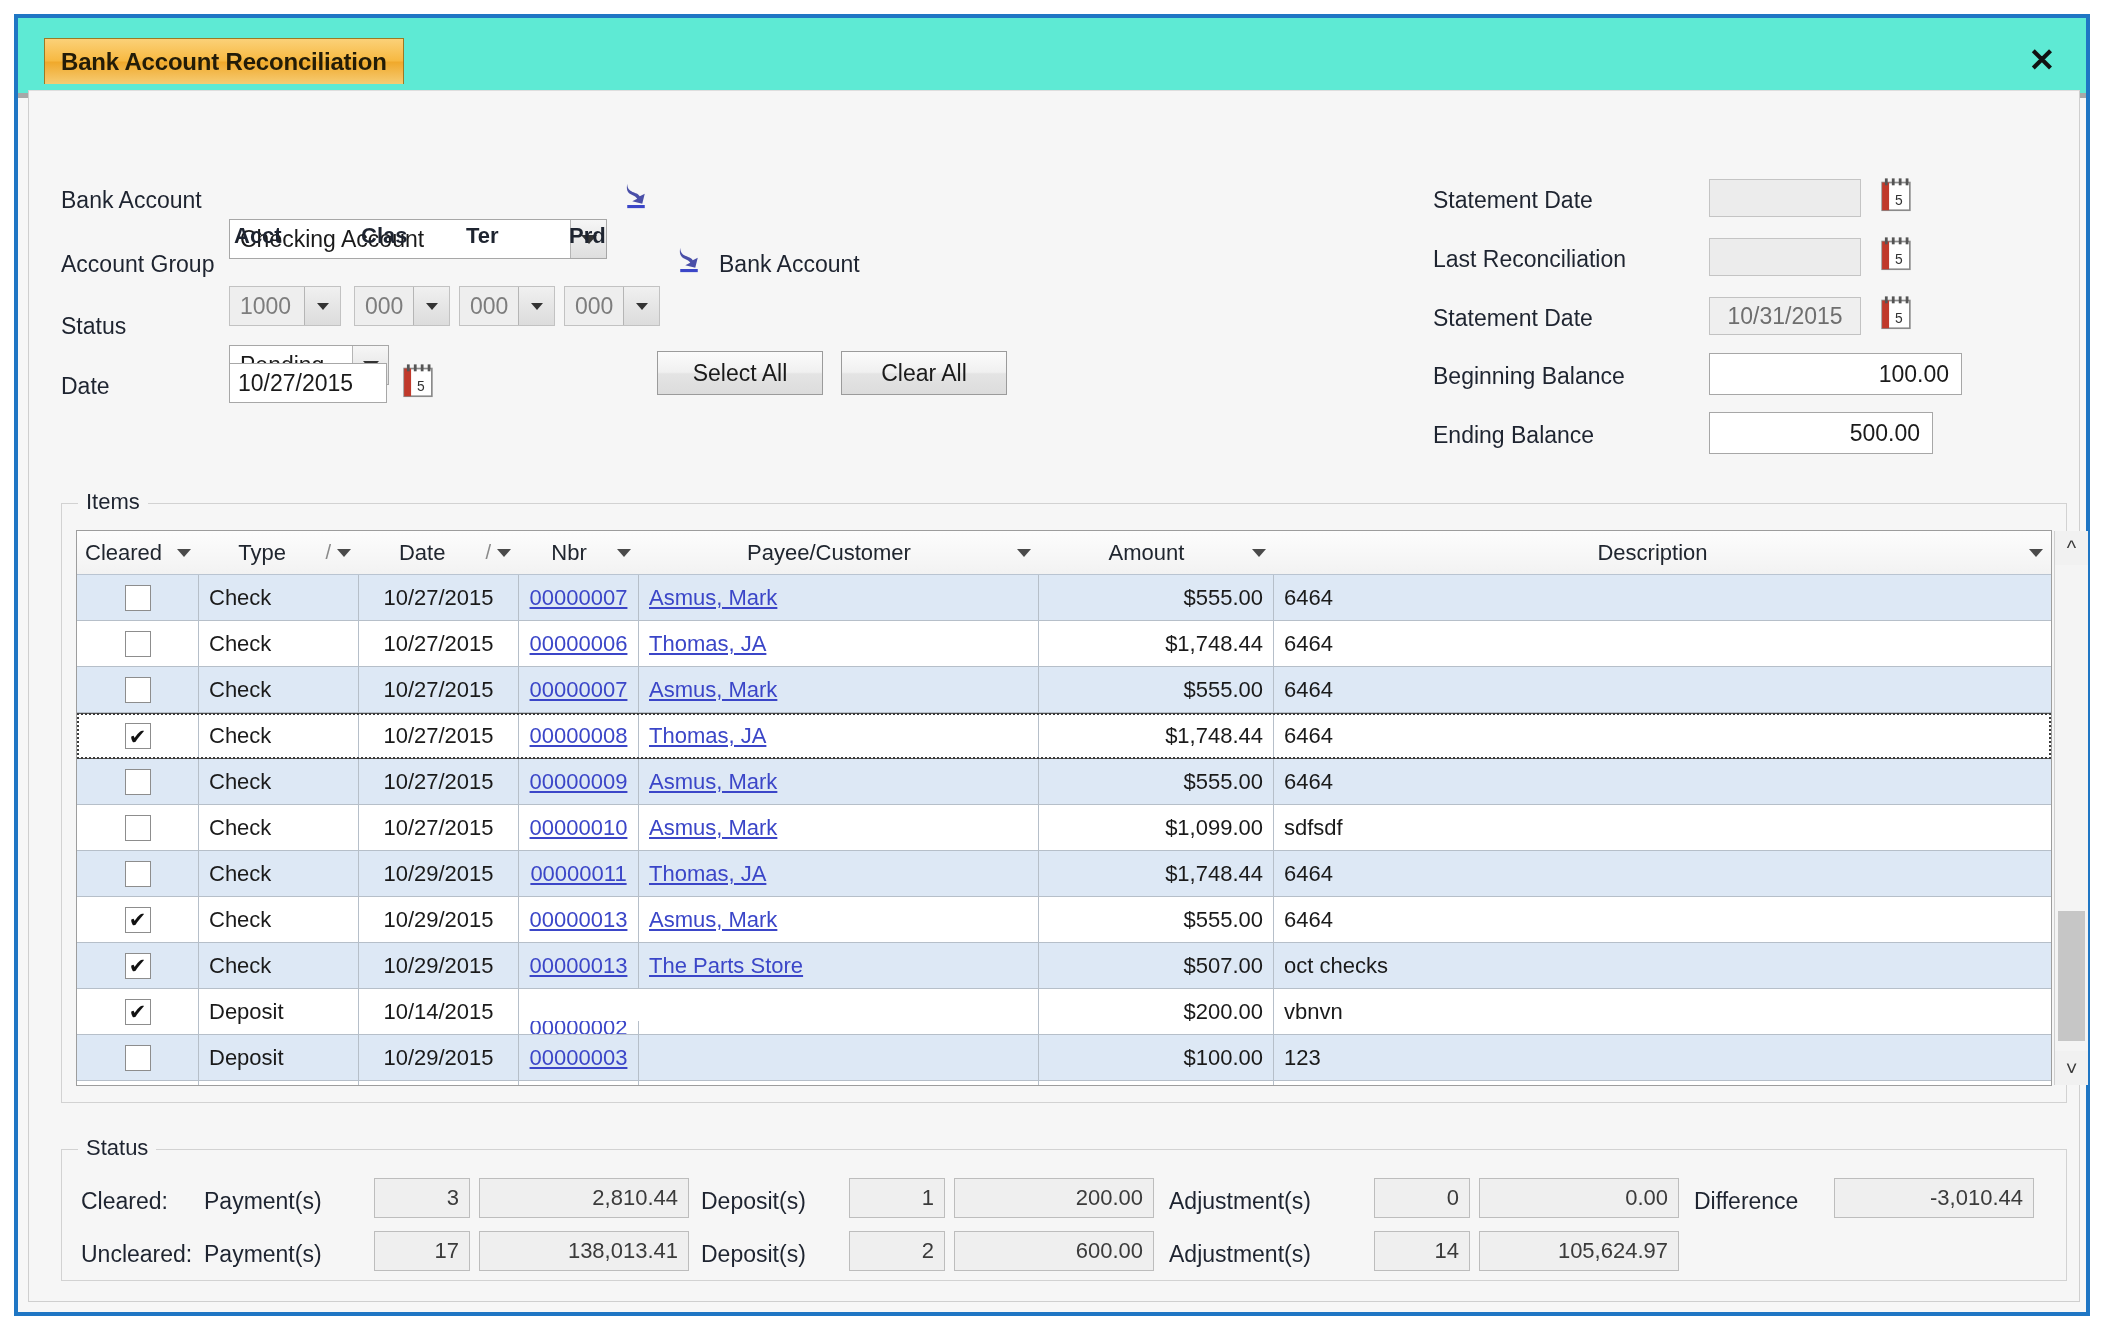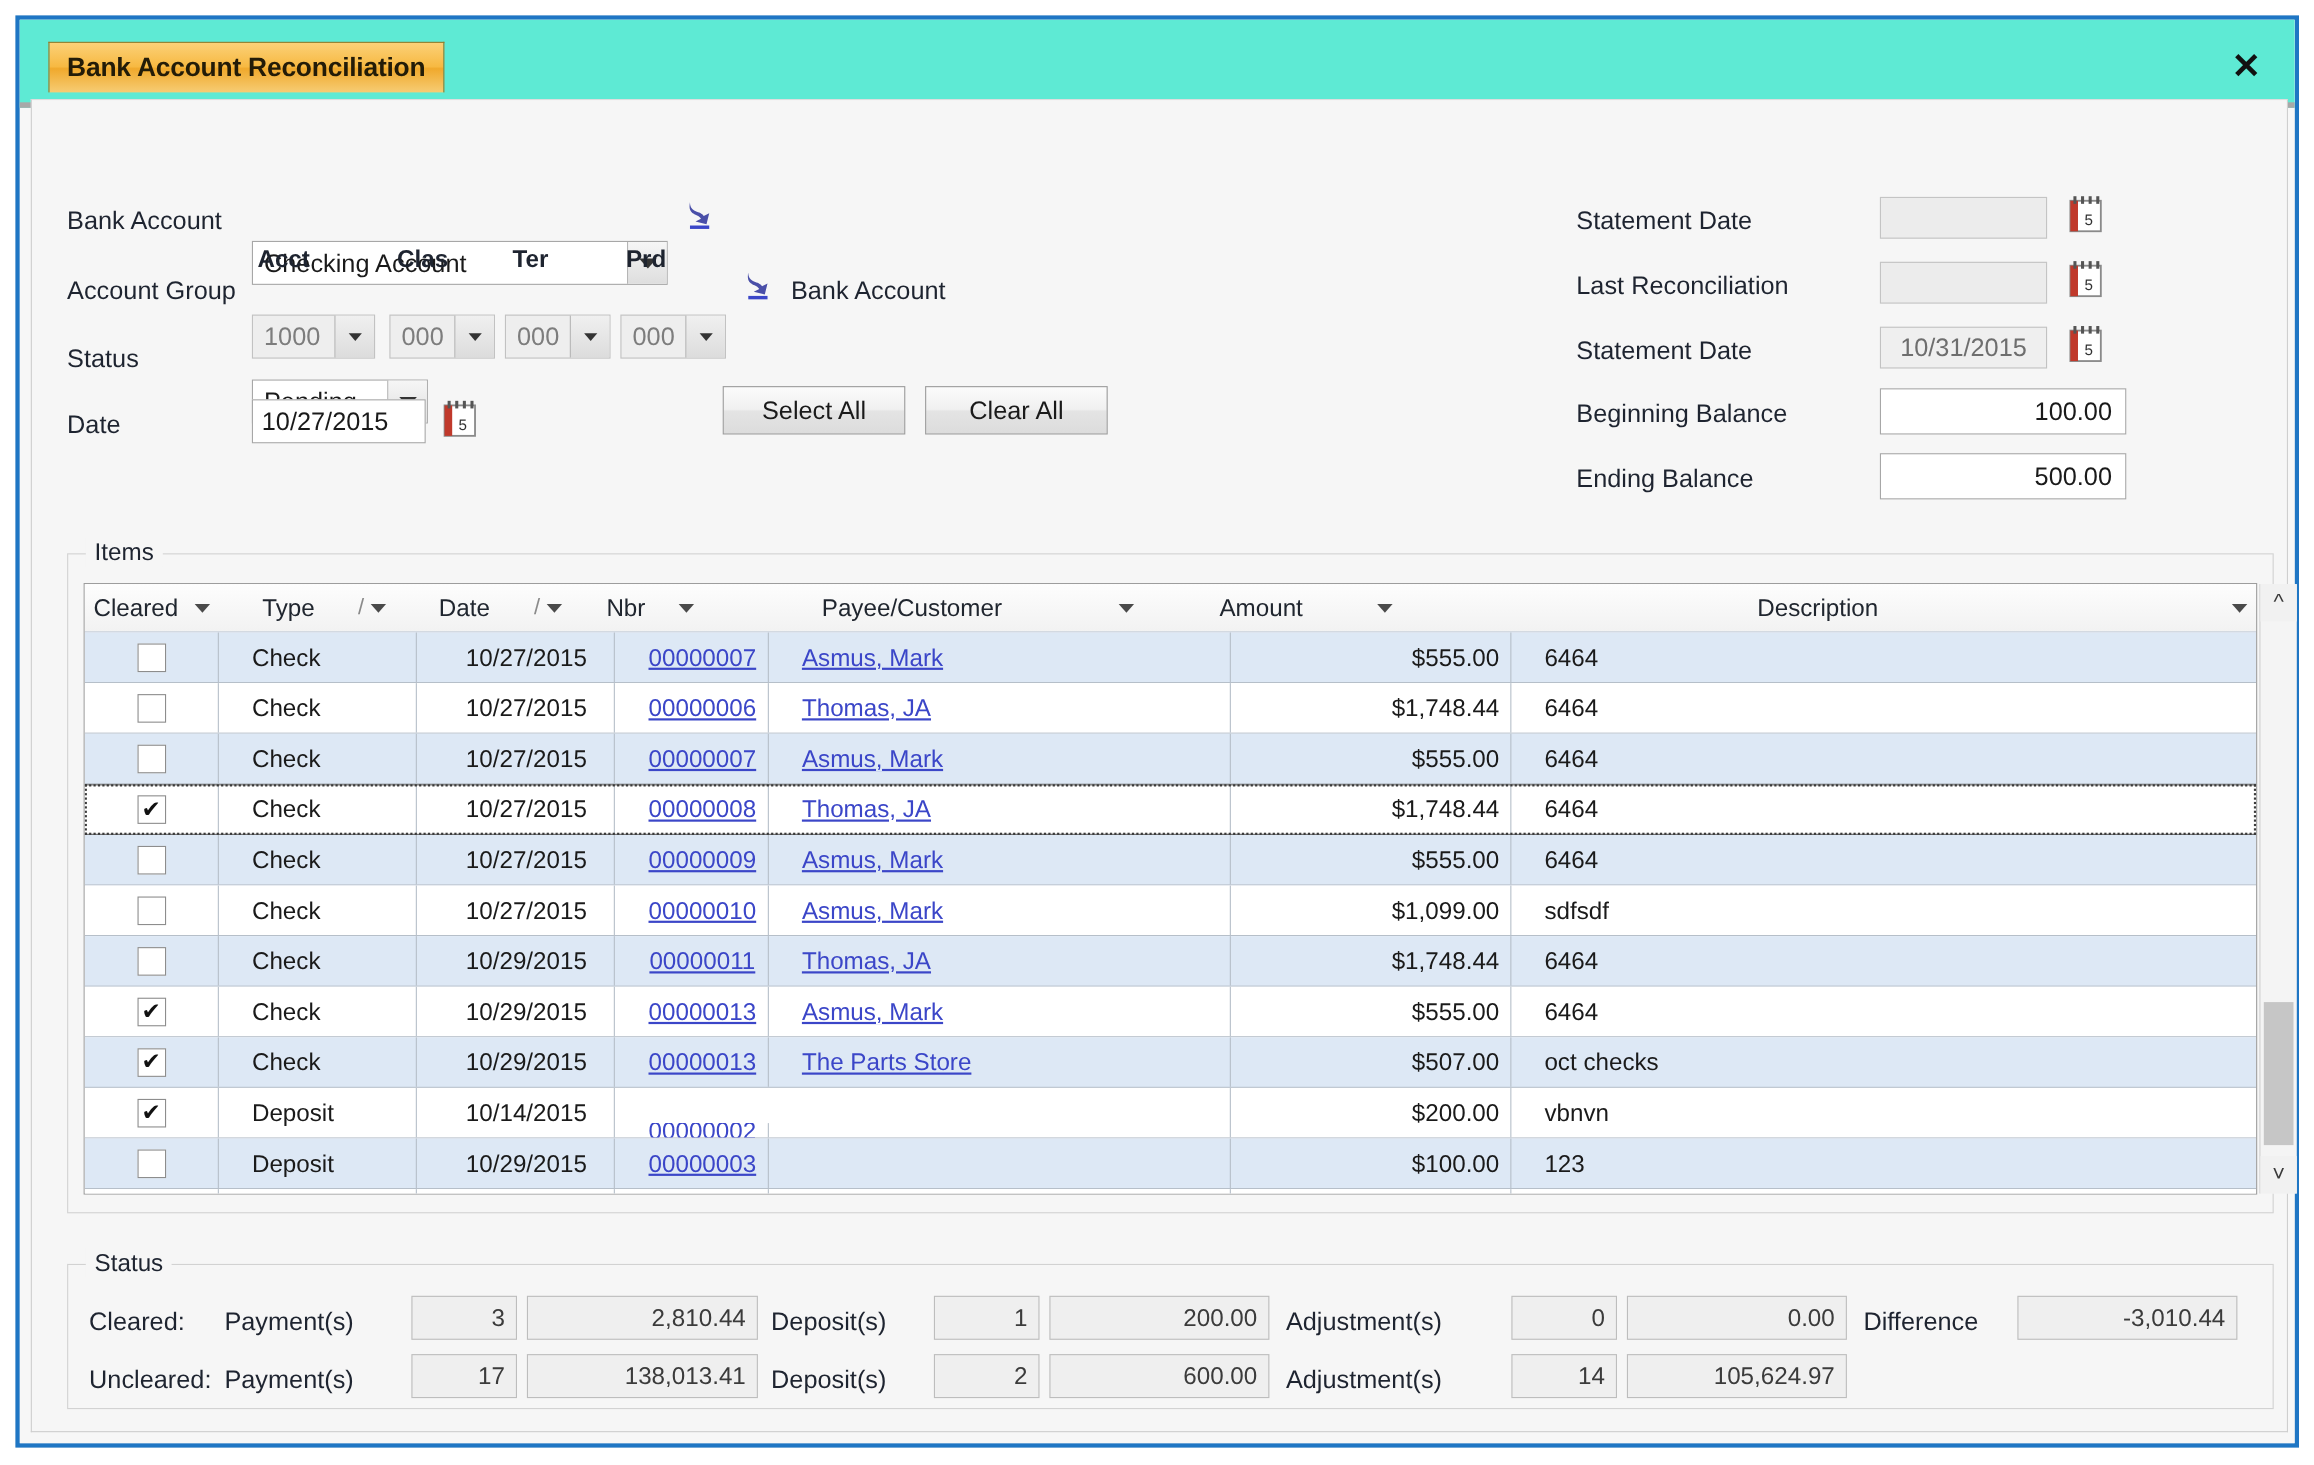--- a/index.html
+++ b/index.html
@@ -174,21 +174,20 @@
   .hcaret { width:0;height:0;border-left:7px solid transparent;border-right:7px solid transparent;border-top:8px solid #4a4a4a;margin-left:6px;flex:none; }
   .slash { color:#8a8a8a; font-size:20px; margin-left:8px; }
 
   .grow {
     display: flex;
     height: 46px;
     font-size: 22px;
     color: #1a1a1a;
     border-bottom: 1px solid #b6bfc9;
     align-items: stretch;
-    gap: 20px;
   }
   .grow.alt { background: #dde8f5; }
   .grow.white { background: #ffffff; }
   .grow.sel { outline: 2px dotted #3a3a3a; outline-offset: -2px; border-bottom: 1px solid #555; border-top: 1px solid #555; }
   .gc {
     display: flex; align-items: center;
     padding: 0 10px;
     border-right: 1px solid #b6bfc9;
     overflow: hidden;
     white-space: nowrap;
@@ -359,21 +358,21 @@
         <rect x="2" y="4" width="20" height="20" fill="#ffffff" stroke="#8a8a8a" stroke-width="1.2"></rect>
         <rect x="2" y="4" width="5" height="20" fill="#c0392b"></rect>
         <rect x="4" y="1" width="2" height="5" fill="#555"></rect>
           <rect x="9" y="1" width="2" height="5" fill="#555"></rect>
         <rect x="14" y="1" width="2" height="5" fill="#555"></rect>
           <rect x="19" y="1" width="2" height="5" fill="#555"></rect>
         <text x="14" y="20" font-size="10" fill="#333" text-anchor="middle" font-family="Liberation Sans">5</text>
       </svg>
 
       <div class="lbl" style="left:1404px; top:272px;">Beginning Balance</div>
-      <div class="tb num" style="left:1680px; top:262px; width:224px; height:42px;">100.00</div>
+      <div class="tb num" style="left:1680px; top:262px; width:253px; height:42px;">100.00</div>
 
       <div class="lbl" style="left:1404px; top:331px;">Ending Balance</div>
       <div class="tb num" style="left:1680px; top:321px; width:224px; height:42px;">500.00</div>
 
       <div class="group" style="left:32px; top:412px; width:2006px; height:600px;">
         <div class="gtitle">Items</div>
 
         <div class="grid">
           <div class="ghead" id="gridhead">
               <div class="hc" style="width: 122px; flex: 0 0 auto;">

